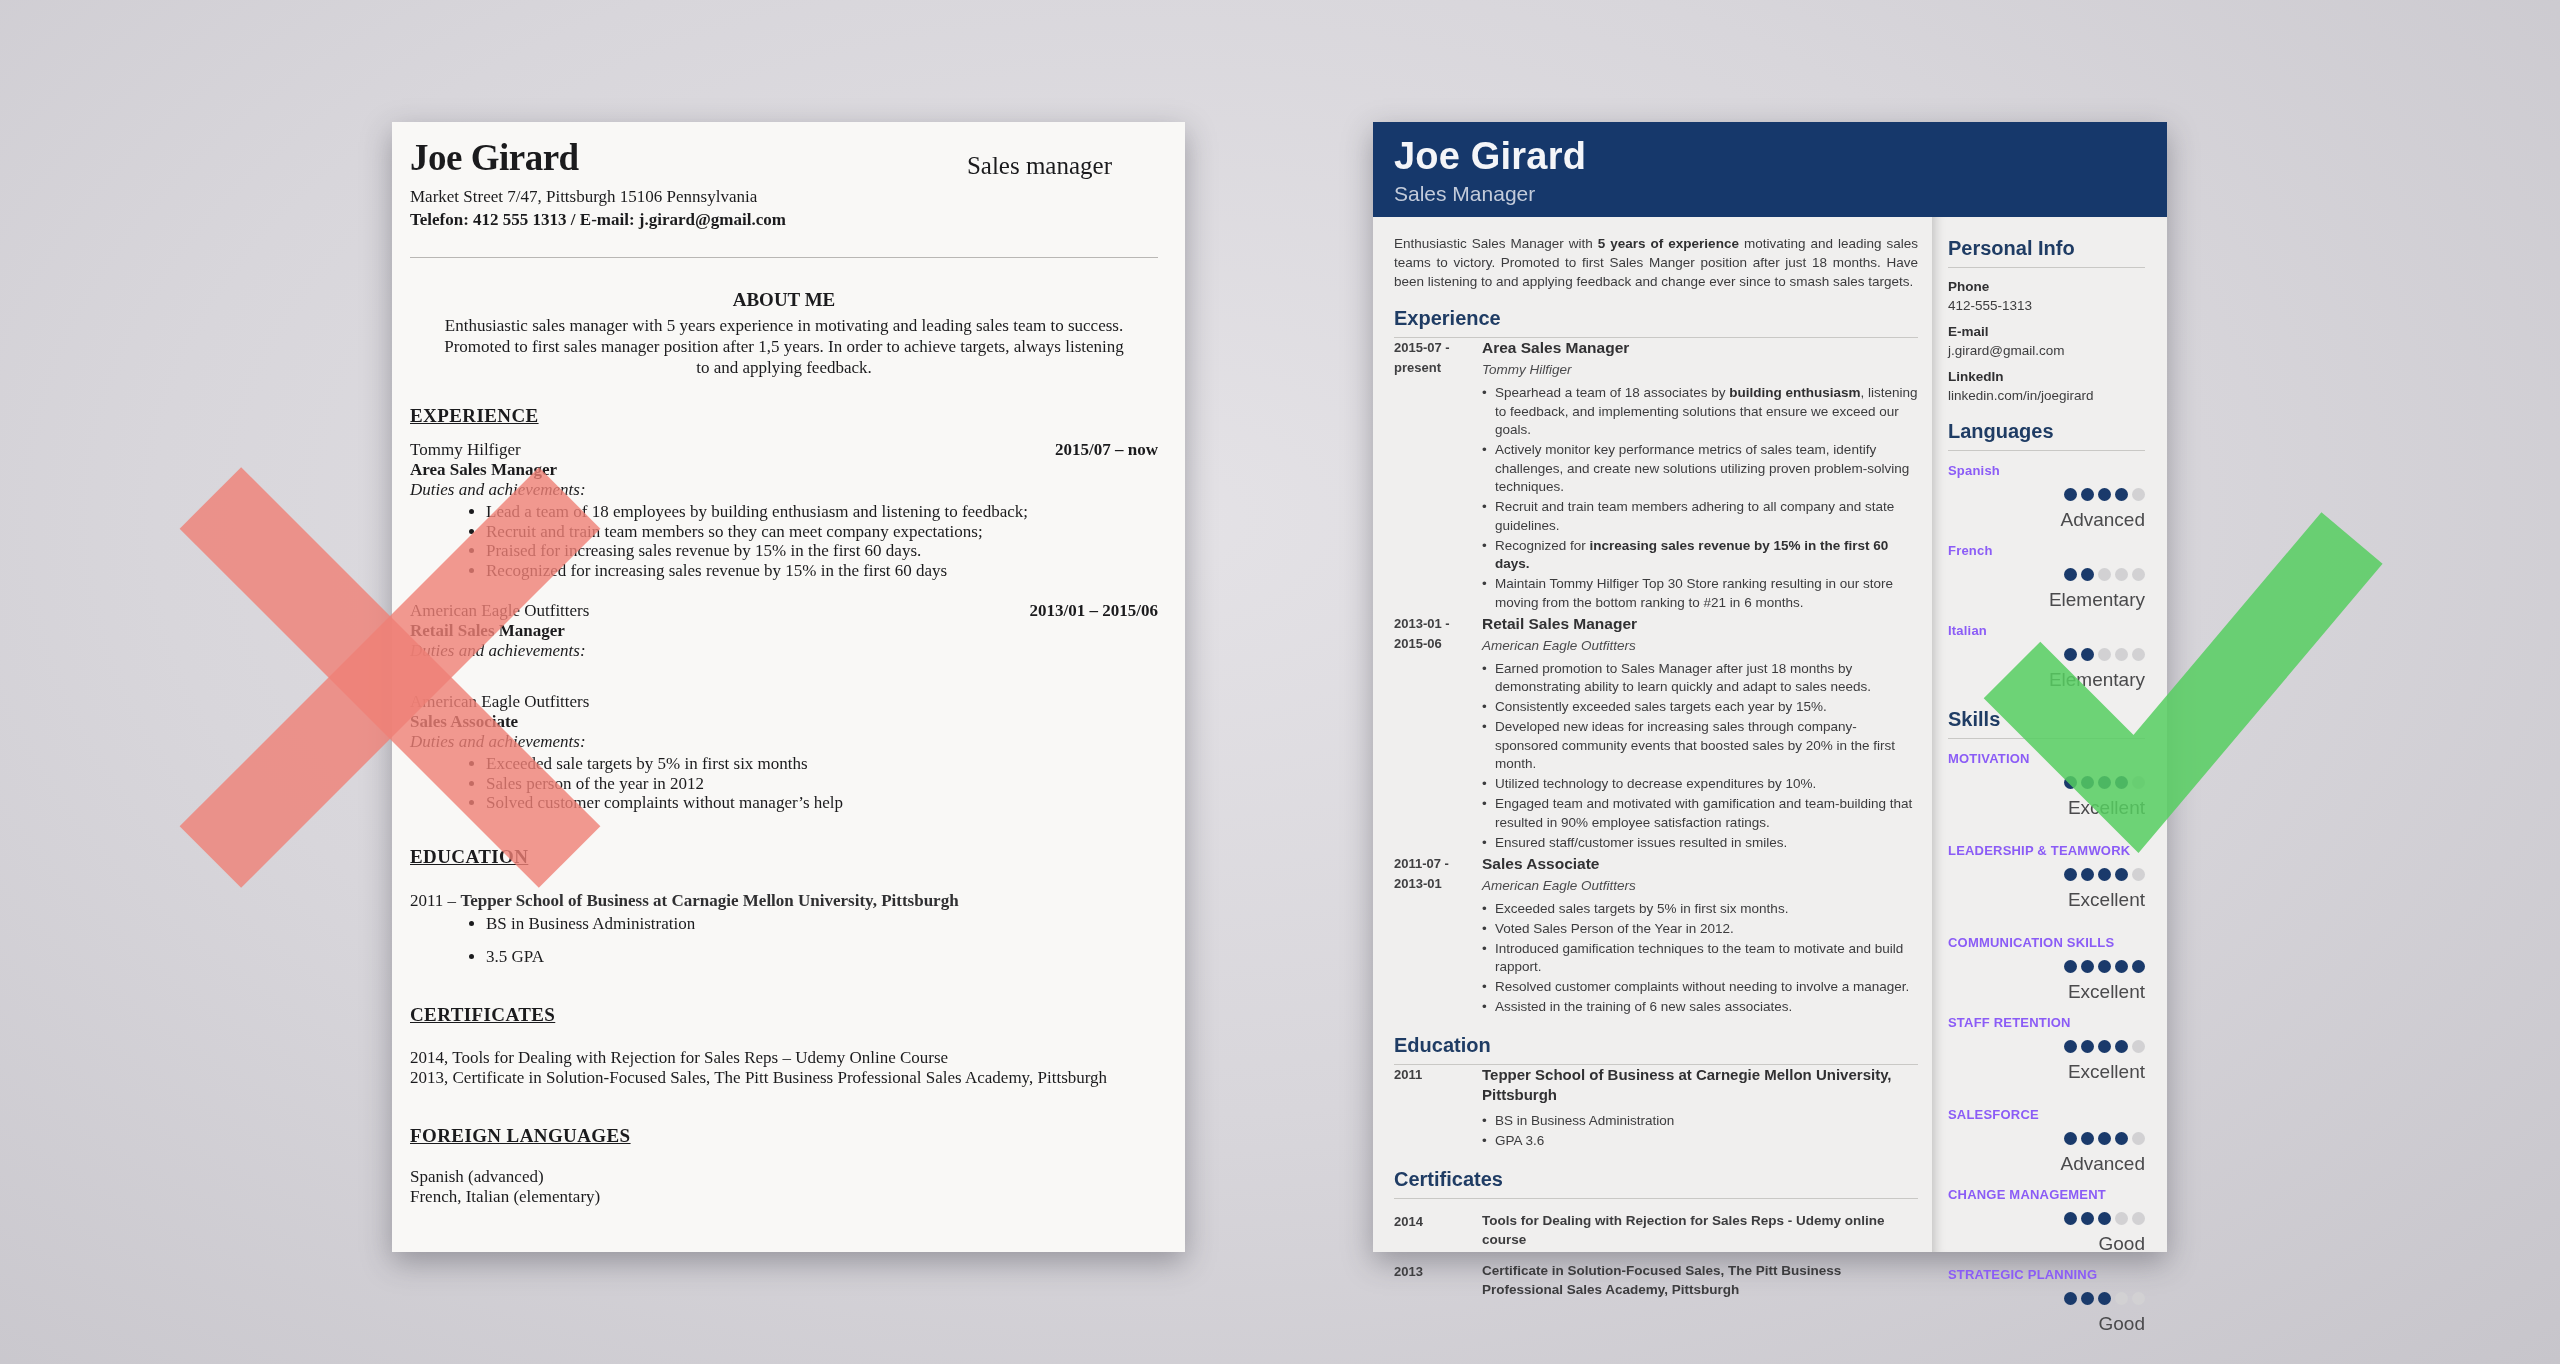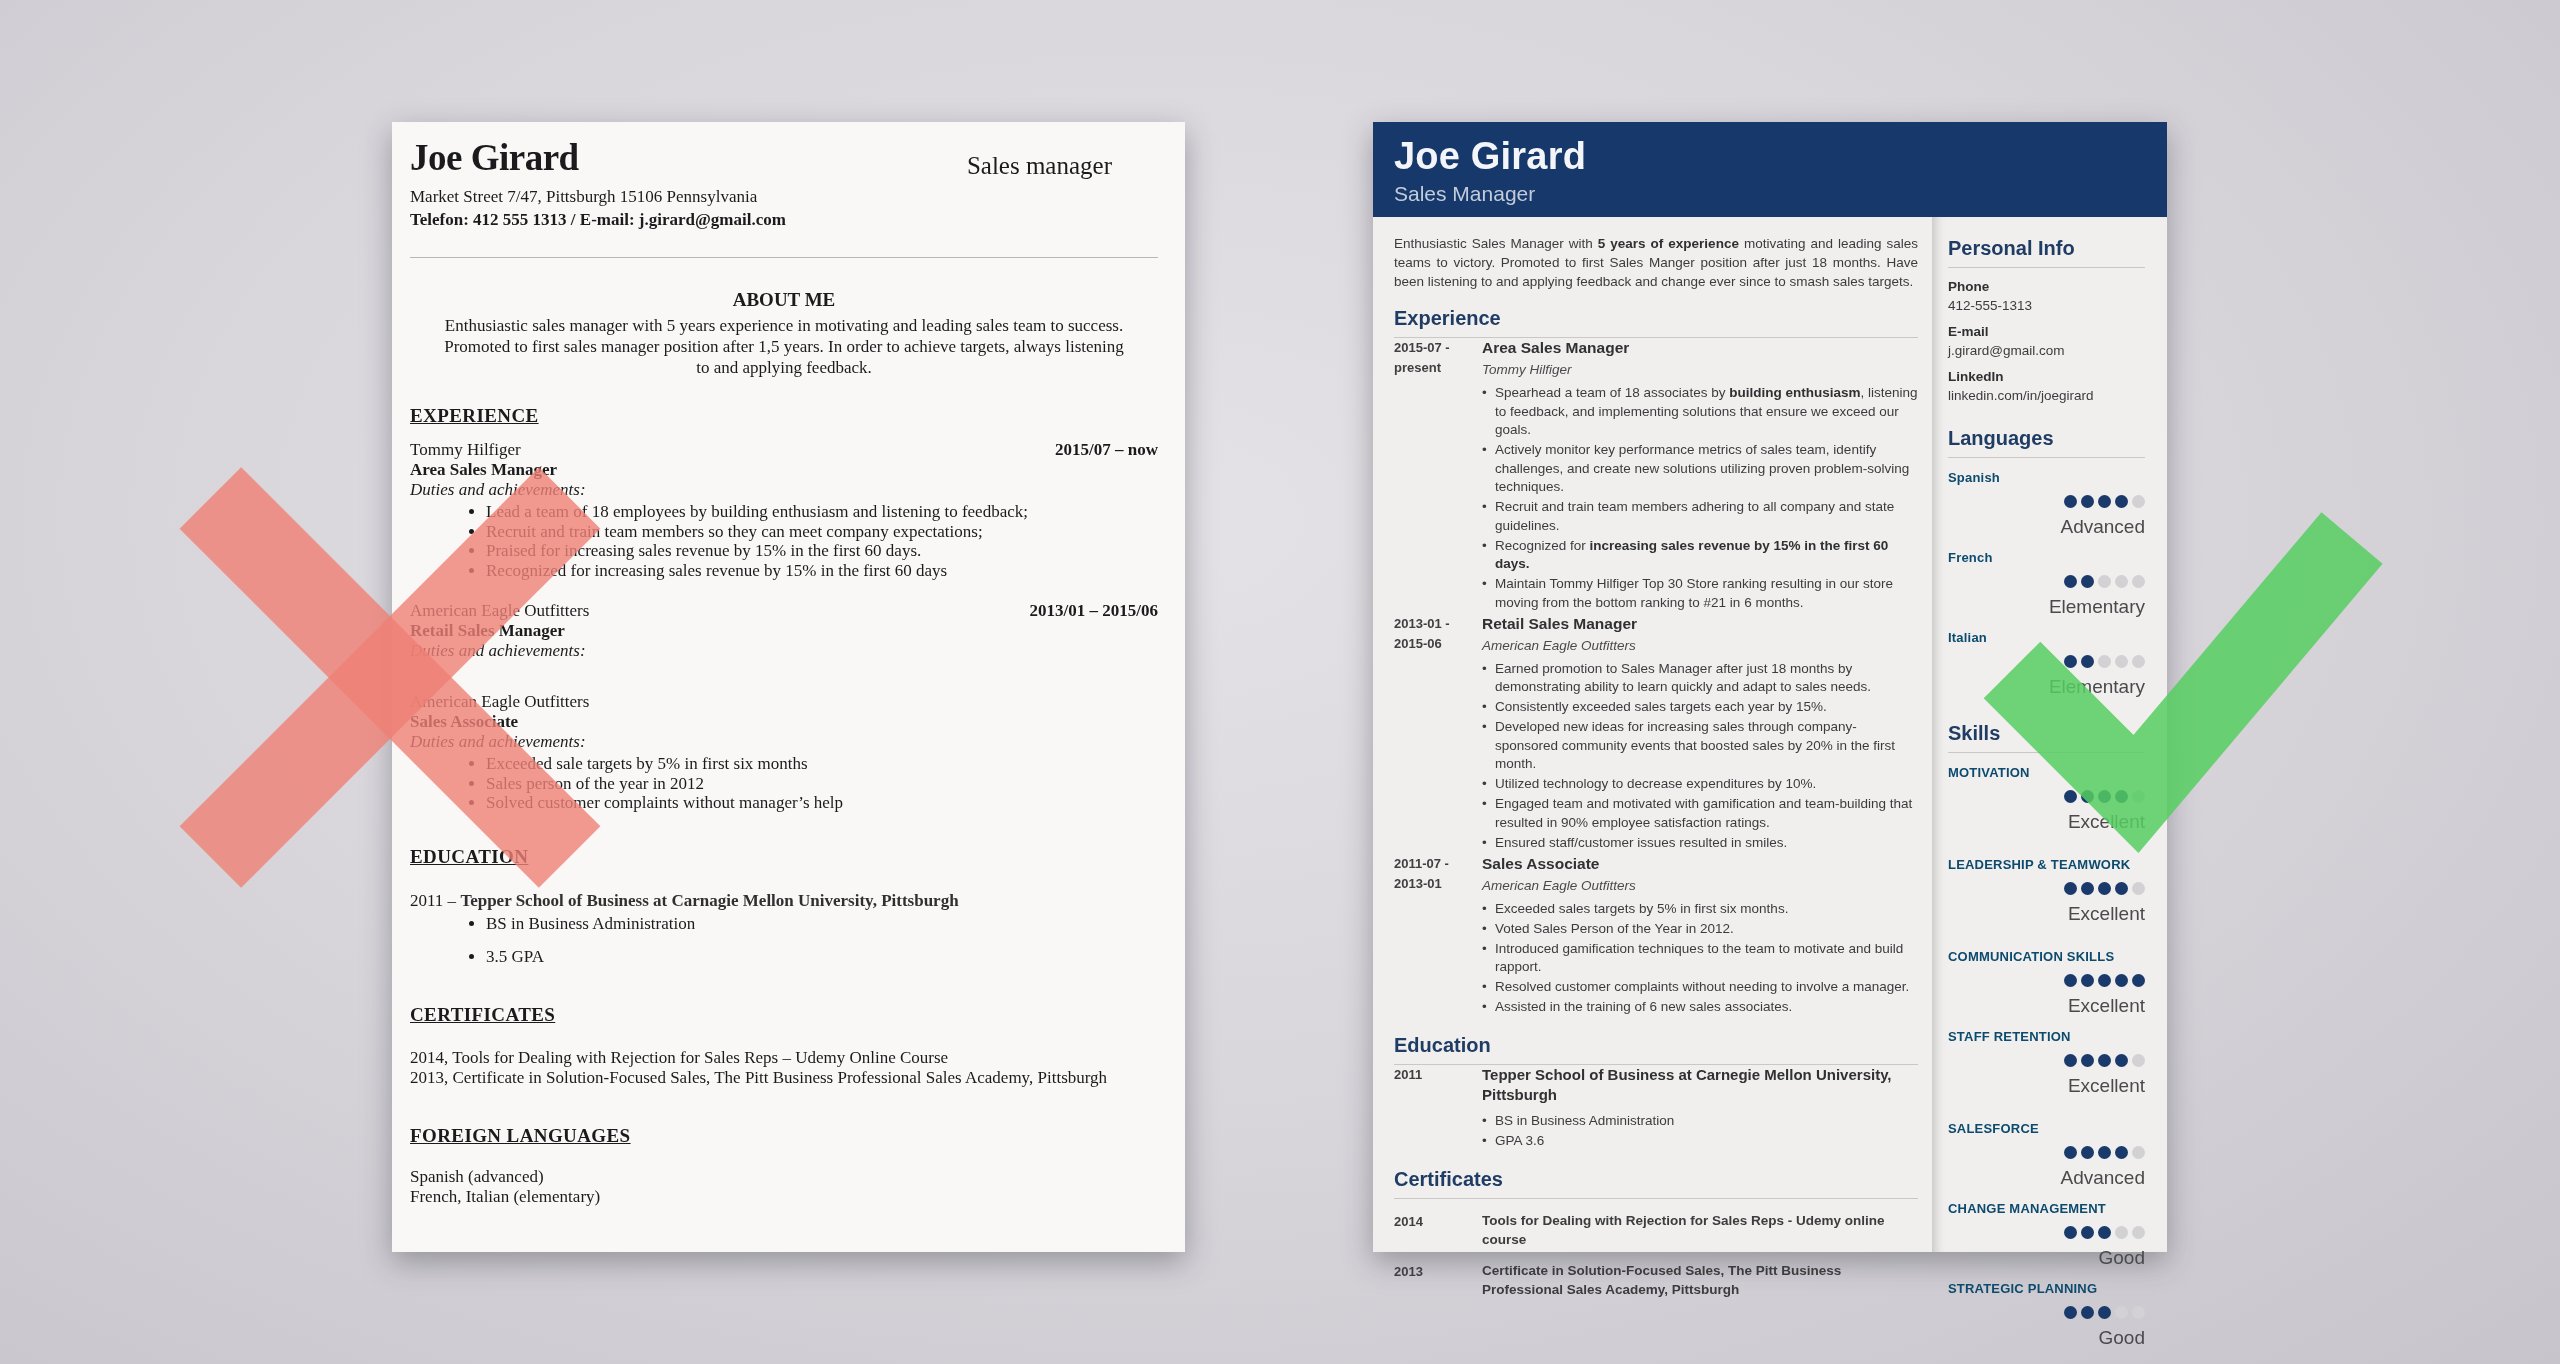--- a/index.html
+++ b/index.html
@@ -68,23 +68,23 @@
   .r-bullets li::before{content:"•";position:absolute;left:0;}
   .rp-edu-title{font-size:15px;font-weight:bold;color:#313133;line-height:20px;}
   .rp-cert-row{display:flex;margin-top:13px;}
   .rp-cert-text{flex:1;font-size:13.5px;font-weight:bold;color:#3c3c3e;line-height:18.5px;}
   
   .sb-sec-h{color:#1f3c64;font-size:20px;font-weight:bold;border-bottom:1px solid #c9c8c5;
     padding-bottom:7px;}
   .sb-field{margin-top:11px;}
   .sb-label{font-size:13.5px;font-weight:bold;color:#303032;}
   .sb-value{font-size:13.5px;color:#3c3c3e;margin-top:4px;}
-  .sb-gap{margin-top:24px;}
+  .sb-gap{margin-top:17px;}
   .sb-item{margin-top:12px;}
-  .sb-item-name{font-size:13px;font-weight:bold;color:#0c4a6e;letter-spacing:.2px;}
+  .sb-item-name{font-size:13px;font-weight:bold;color:#8b5cf6;letter-spacing:.2px;}
   .sb-dots{text-align:right;margin-top:9px;}
   .dot{display:inline-block;width:13px;height:13px;border-radius:50%;background:#d2d1d3;margin-left:4px;}
   .dot.filled{background:#1a3a6b;}
   .sb-level{text-align:right;font-size:19px;color:#4a4a4c;margin-top:4px;}
   .sb-skill{margin-bottom:9px;}
   .sb-skill-sp{margin-bottom:24px;}
 
   
   .mark-cross{position:absolute;left:205px;top:492px;width:370px;height:370px;z-index:5;}
   .mark-cross .bar{position:absolute;left:50%;top:50%;width:508px;height:87px;

